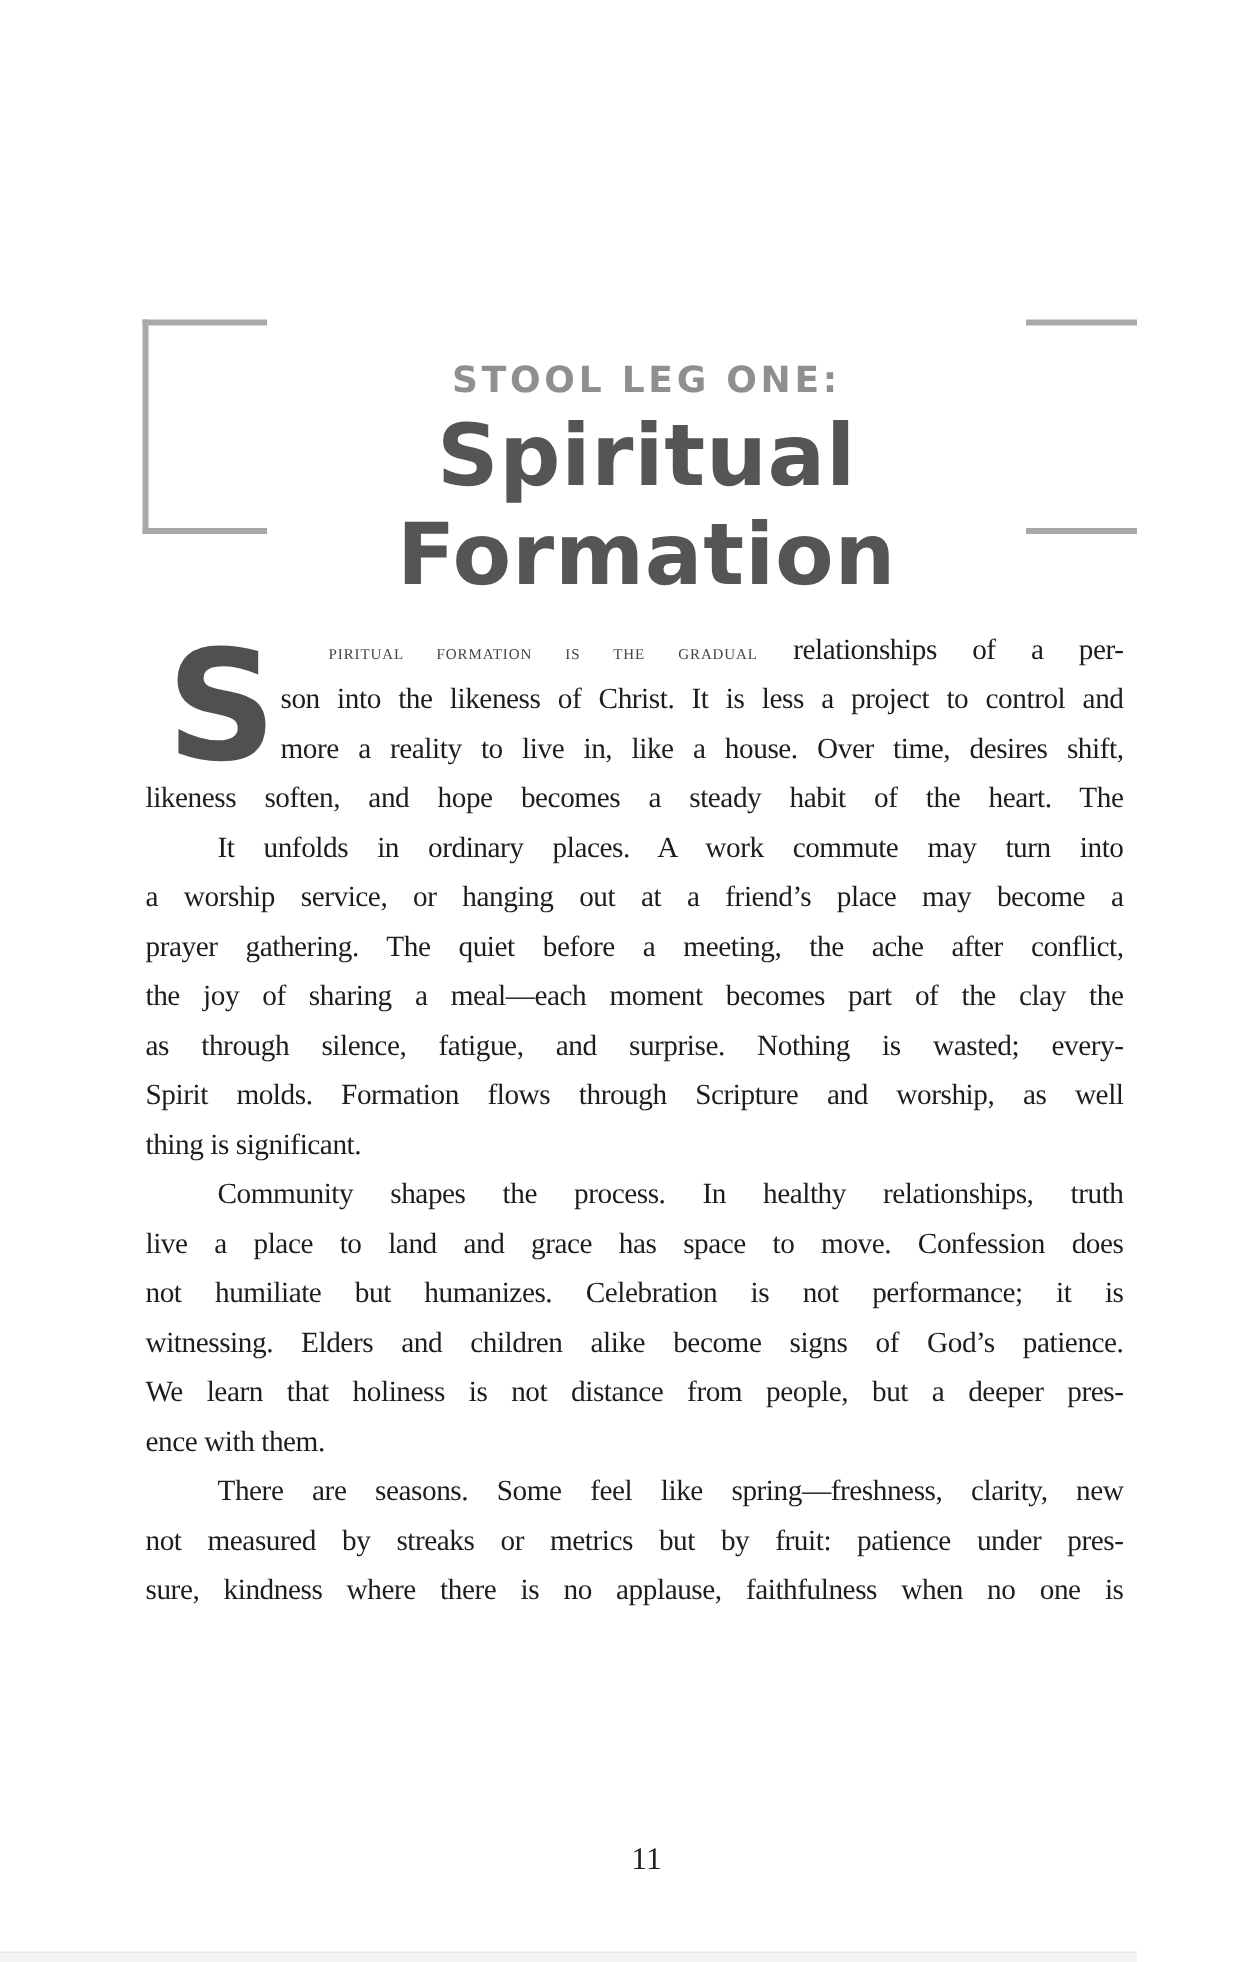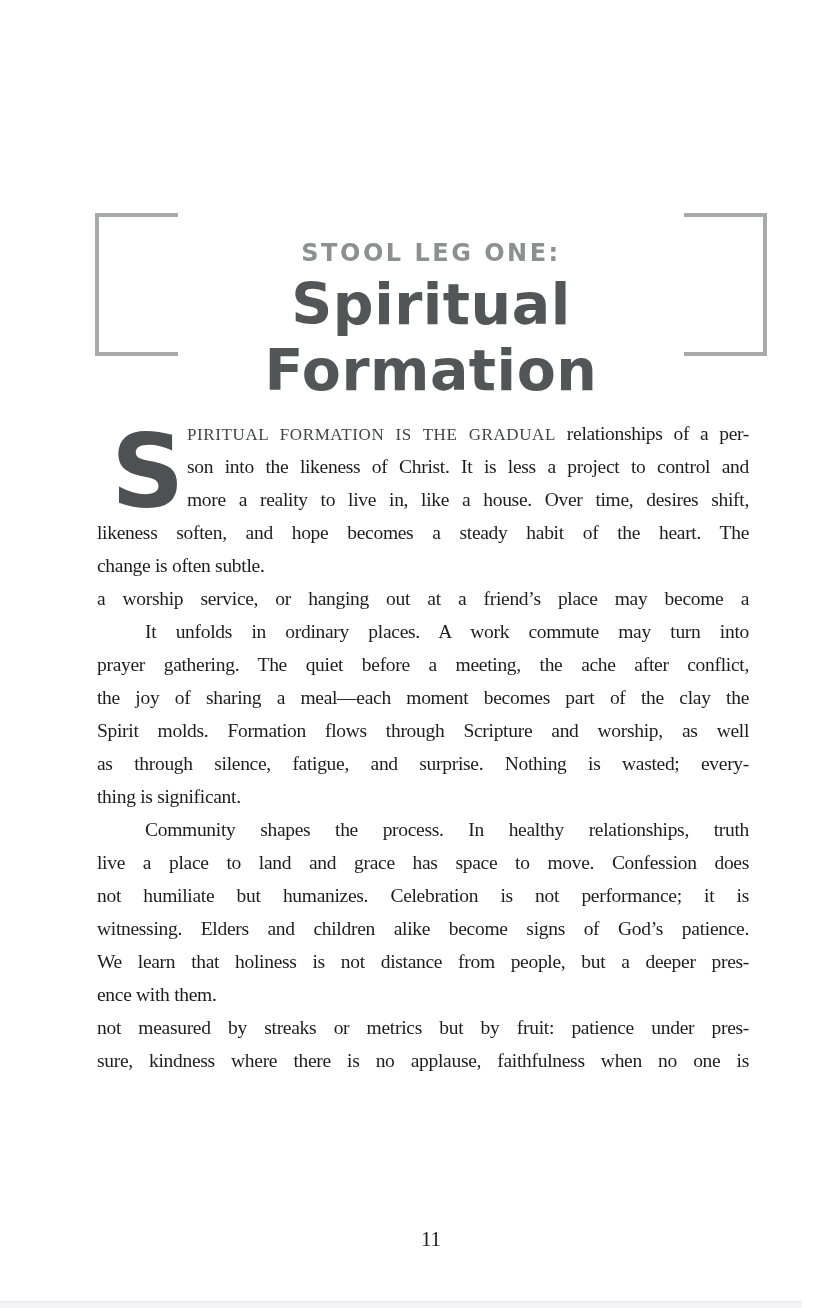--- a/index.html
+++ b/index.html
@@ -3,21 +3,20 @@
 <meta charset="utf-8">
 <style>
   html, body { margin: 0; padding: 0; background: #ffffff; }
   .page {
     position: relative;
     width: 758px;
     height: 1308px;
     background: #ffffff;
     overflow: hidden;
     font-family: "Liberation Serif", serif;
-    padding-left: 44px;
   }
 
   
   .header-frame {
     position: absolute;
     left: 95px;
     top: 213px;
     width: 672px;
     height: 143px;
   }
@@ -79,23 +78,24 @@
   .line {
     text-align: justify;
     text-align-last: justify;
     height: 33px;
     overflow: visible;
   }
   .line.last { text-align-last: left; }
   .line.pad { padding-left: 90px; }
   .line.indent { text-indent: 48px; }
   .small-caps-lead {
-    font-size: 17px;
+    font-size: 10px;
     letter-spacing: 0.6px;
     color: #434446;
+    margin-left: 32px;
   }
   .drop-cap {
     position: absolute;
     left: 14px;
     top: 15px;
     font-family: "DejaVu Sans", sans-serif;
     font-weight: 700;
     font-size: 102px;
     line-height: 80px;
     color: #4f5052;
@@ -139,43 +139,43 @@
   </div>
 
   <div class="body-text">
     <div class="drop-cap">S</div>
 
     <div>
       <div class="line pad"><span class="small-caps-lead">PIRITUAL FORMATION IS THE GRADUAL</span><span> relationships of a per-</span></div>
       <div class="line pad">son into the likeness of Christ. It is less a project to control and</div>
       <div class="line pad">more a reality to live in, like a house. Over time, desires shift,</div>
       <div class="line">likeness soften, and hope becomes a steady habit of the heart. The</div>
-      <div class="line last">change is often subtle.</div>
     </div>
 
     <div>
+      <div class="line indent">It unfolds in ordinary places. A work commute may turn into</div>
       <div class="line">a worship service, or hanging out at a friend’s place may become a</div>
-      <div class="line indent">It unfolds in ordinary places. A work commute may turn into</div>
       <div class="line">prayer gathering. The quiet before a meeting, the ache after conflict,</div>
       <div class="line">the joy of sharing a meal—each moment becomes part of the clay the</div>
+      <div class="line">as through silence, fatigue, and surprise. Nothing is wasted; every-</div>
       <div class="line">Spirit molds. Formation flows through Scripture and worship, as well</div>
-      <div class="line">as through silence, fatigue, and surprise. Nothing is wasted; every-</div>
       <div class="line last">thing is significant.</div>
     </div>
 
     <div>
       <div class="line indent">Community shapes the process. In healthy relationships, truth</div>
       <div class="line">live a place to land and grace has space to move. Confession does</div>
       <div class="line">not humiliate but humanizes. Celebration is not performance; it is</div>
       <div class="line">witnessing. Elders and children alike become signs of God’s patience.</div>
       <div class="line">We learn that holiness is not distance from people, but a deeper pres-</div>
       <div class="line last">ence with them.</div>
     </div>
 
     <div>
+      <div class="line indent">There are seasons. Some feel like spring—freshness, clarity, new</div>
       <div class="line">not measured by streaks or metrics but by fruit: patience under pres-</div>
       <div class="line">sure, kindness where there is no applause, faithfulness when no one is</div>
     </div>
   </div>
 
   <div class="footer">11</div>
 
   <div class="edge-bar"></div>
 
 </div>

